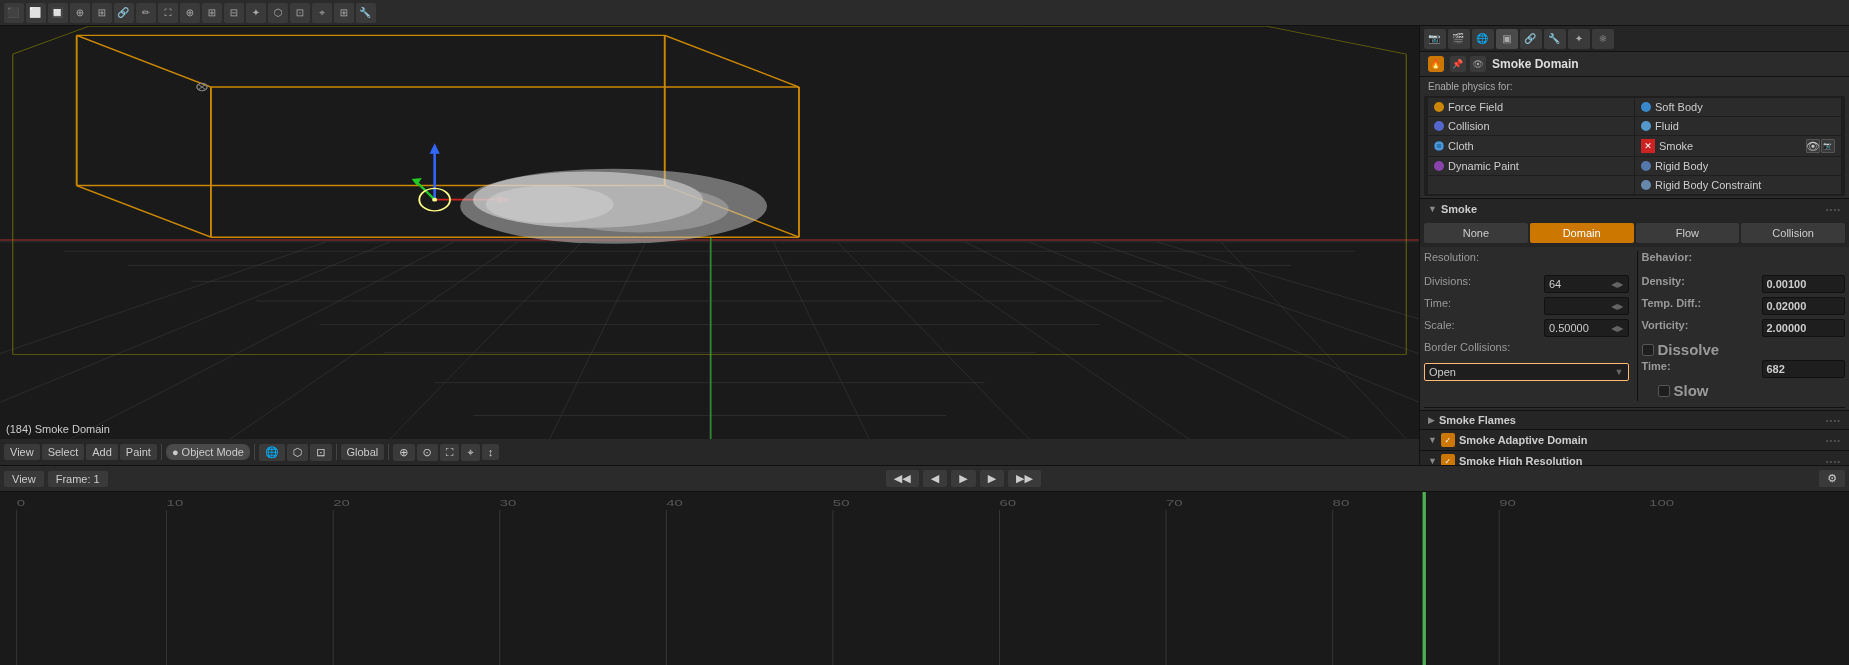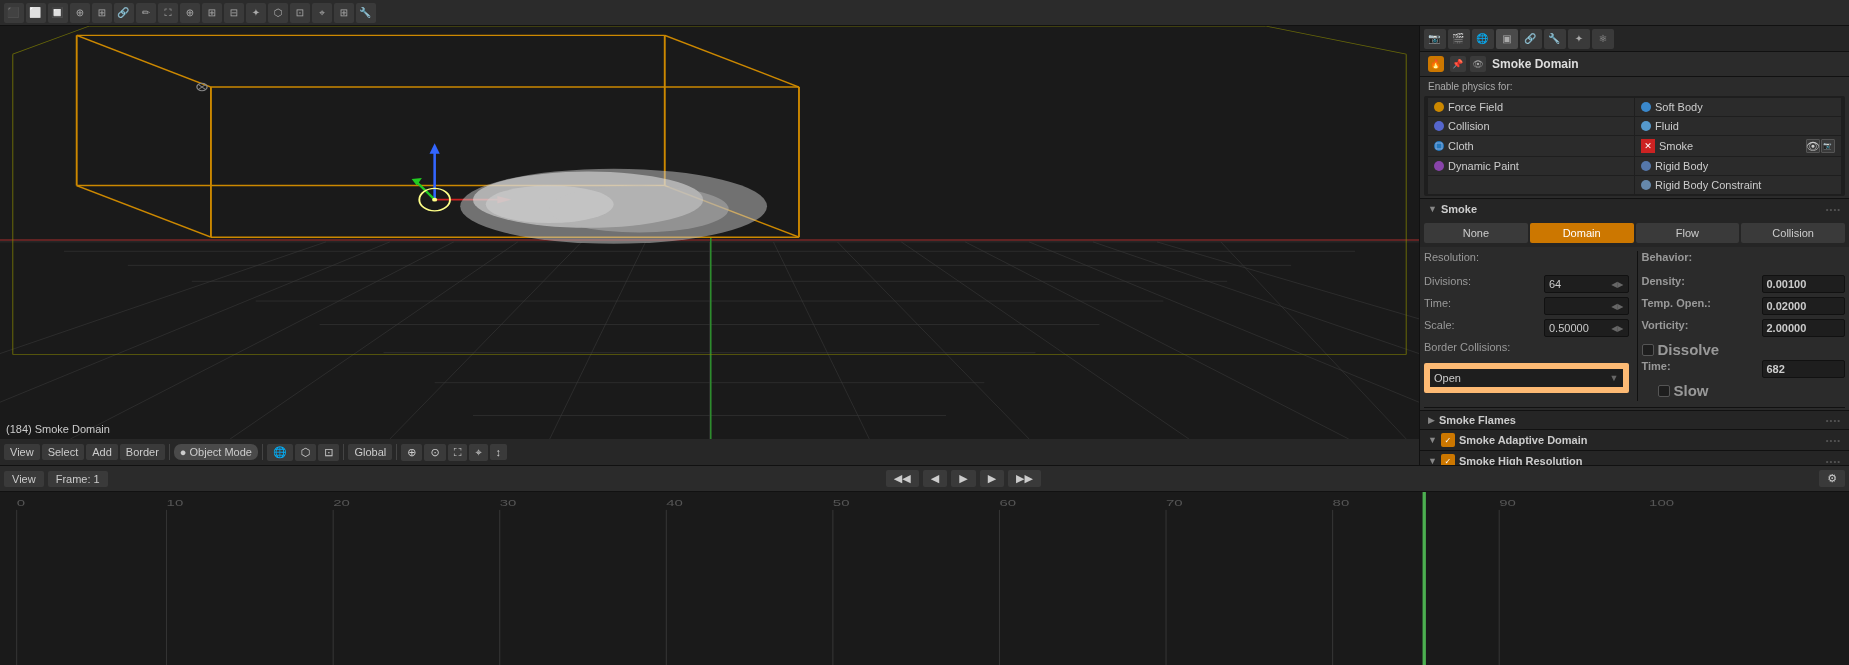--- a/index.html
+++ b/index.html
@@ -406,23 +406,23 @@
 
     .full-row {
       display: flex;
       align-items: center;
       gap: 4px;
       margin-bottom: 2px;
     }
 
     .full-input {
       flex: 1;
-      height: 30px;
+      height: 18px;
       background: #1e1e1e;
-      border: 6px solid #fdba74;
+      border: 1px solid #fdba74;
       border-radius: 2px;
       display: flex;
       align-items: center;
       justify-content: space-between;
       padding: 0 4px;
       font-size: 11px;
       color: #ccc;
     }
 
     .right-panel-scroll {
@@ -555,21 +555,21 @@
         <circle cx="158" cy="65" r="4" fill="none" stroke="#888" stroke-width="1"></circle>
         <line x1="155" y1="62" x2="161" y2="68" stroke="#888" stroke-width="0.8"></line>
         <line x1="155" y1="68" x2="161" y2="62" stroke="#888" stroke-width="0.8"></line>
       </svg>
     </div>
 
     <div class="viewport-bottom-bar">
       <div class="vp-btn">View</div>
       <div class="vp-btn">Select</div>
       <div class="vp-btn">Add</div>
-      <div class="vp-btn">Border</div>
+      <div class="vp-btn">Paint</div>
       <div class="vp-separator"></div>
       <div class="vp-btn mode">● Object Mode</div>
       <div class="vp-separator"></div>
       <div class="vp-btn">🌐</div>
       <div class="vp-btn">⬡</div>
       <div class="vp-btn">⊡</div>
       <div class="vp-separator"></div>
       <div class="vp-btn">Global</div>
       <div class="vp-separator"></div>
       <div class="vp-btn">⊕</div>
@@ -716,21 +716,21 @@
           <div class="prop-row" style="margin-bottom:4px;">
             <span class="prop-label">Behavior:</span>
           </div>
           <div class="prop-row">
             <span class="prop-label-wide">Density:</span>
             <div class="prop-input">
               <span>0.00100</span>
             </div>
           </div>
           <div class="prop-row">
-            <span class="prop-label-wide">Temp. Open.:</span>
+            <span class="prop-label-wide">Temp. Diff.:</span>
             <div class="prop-input">
               <span>0.02000</span>
             </div>
           </div>
           <div class="prop-row">
             <span class="prop-label-wide">Vorticity:</span>
             <div class="prop-input">
               <span>2.00000</span>
             </div>
           </div>

